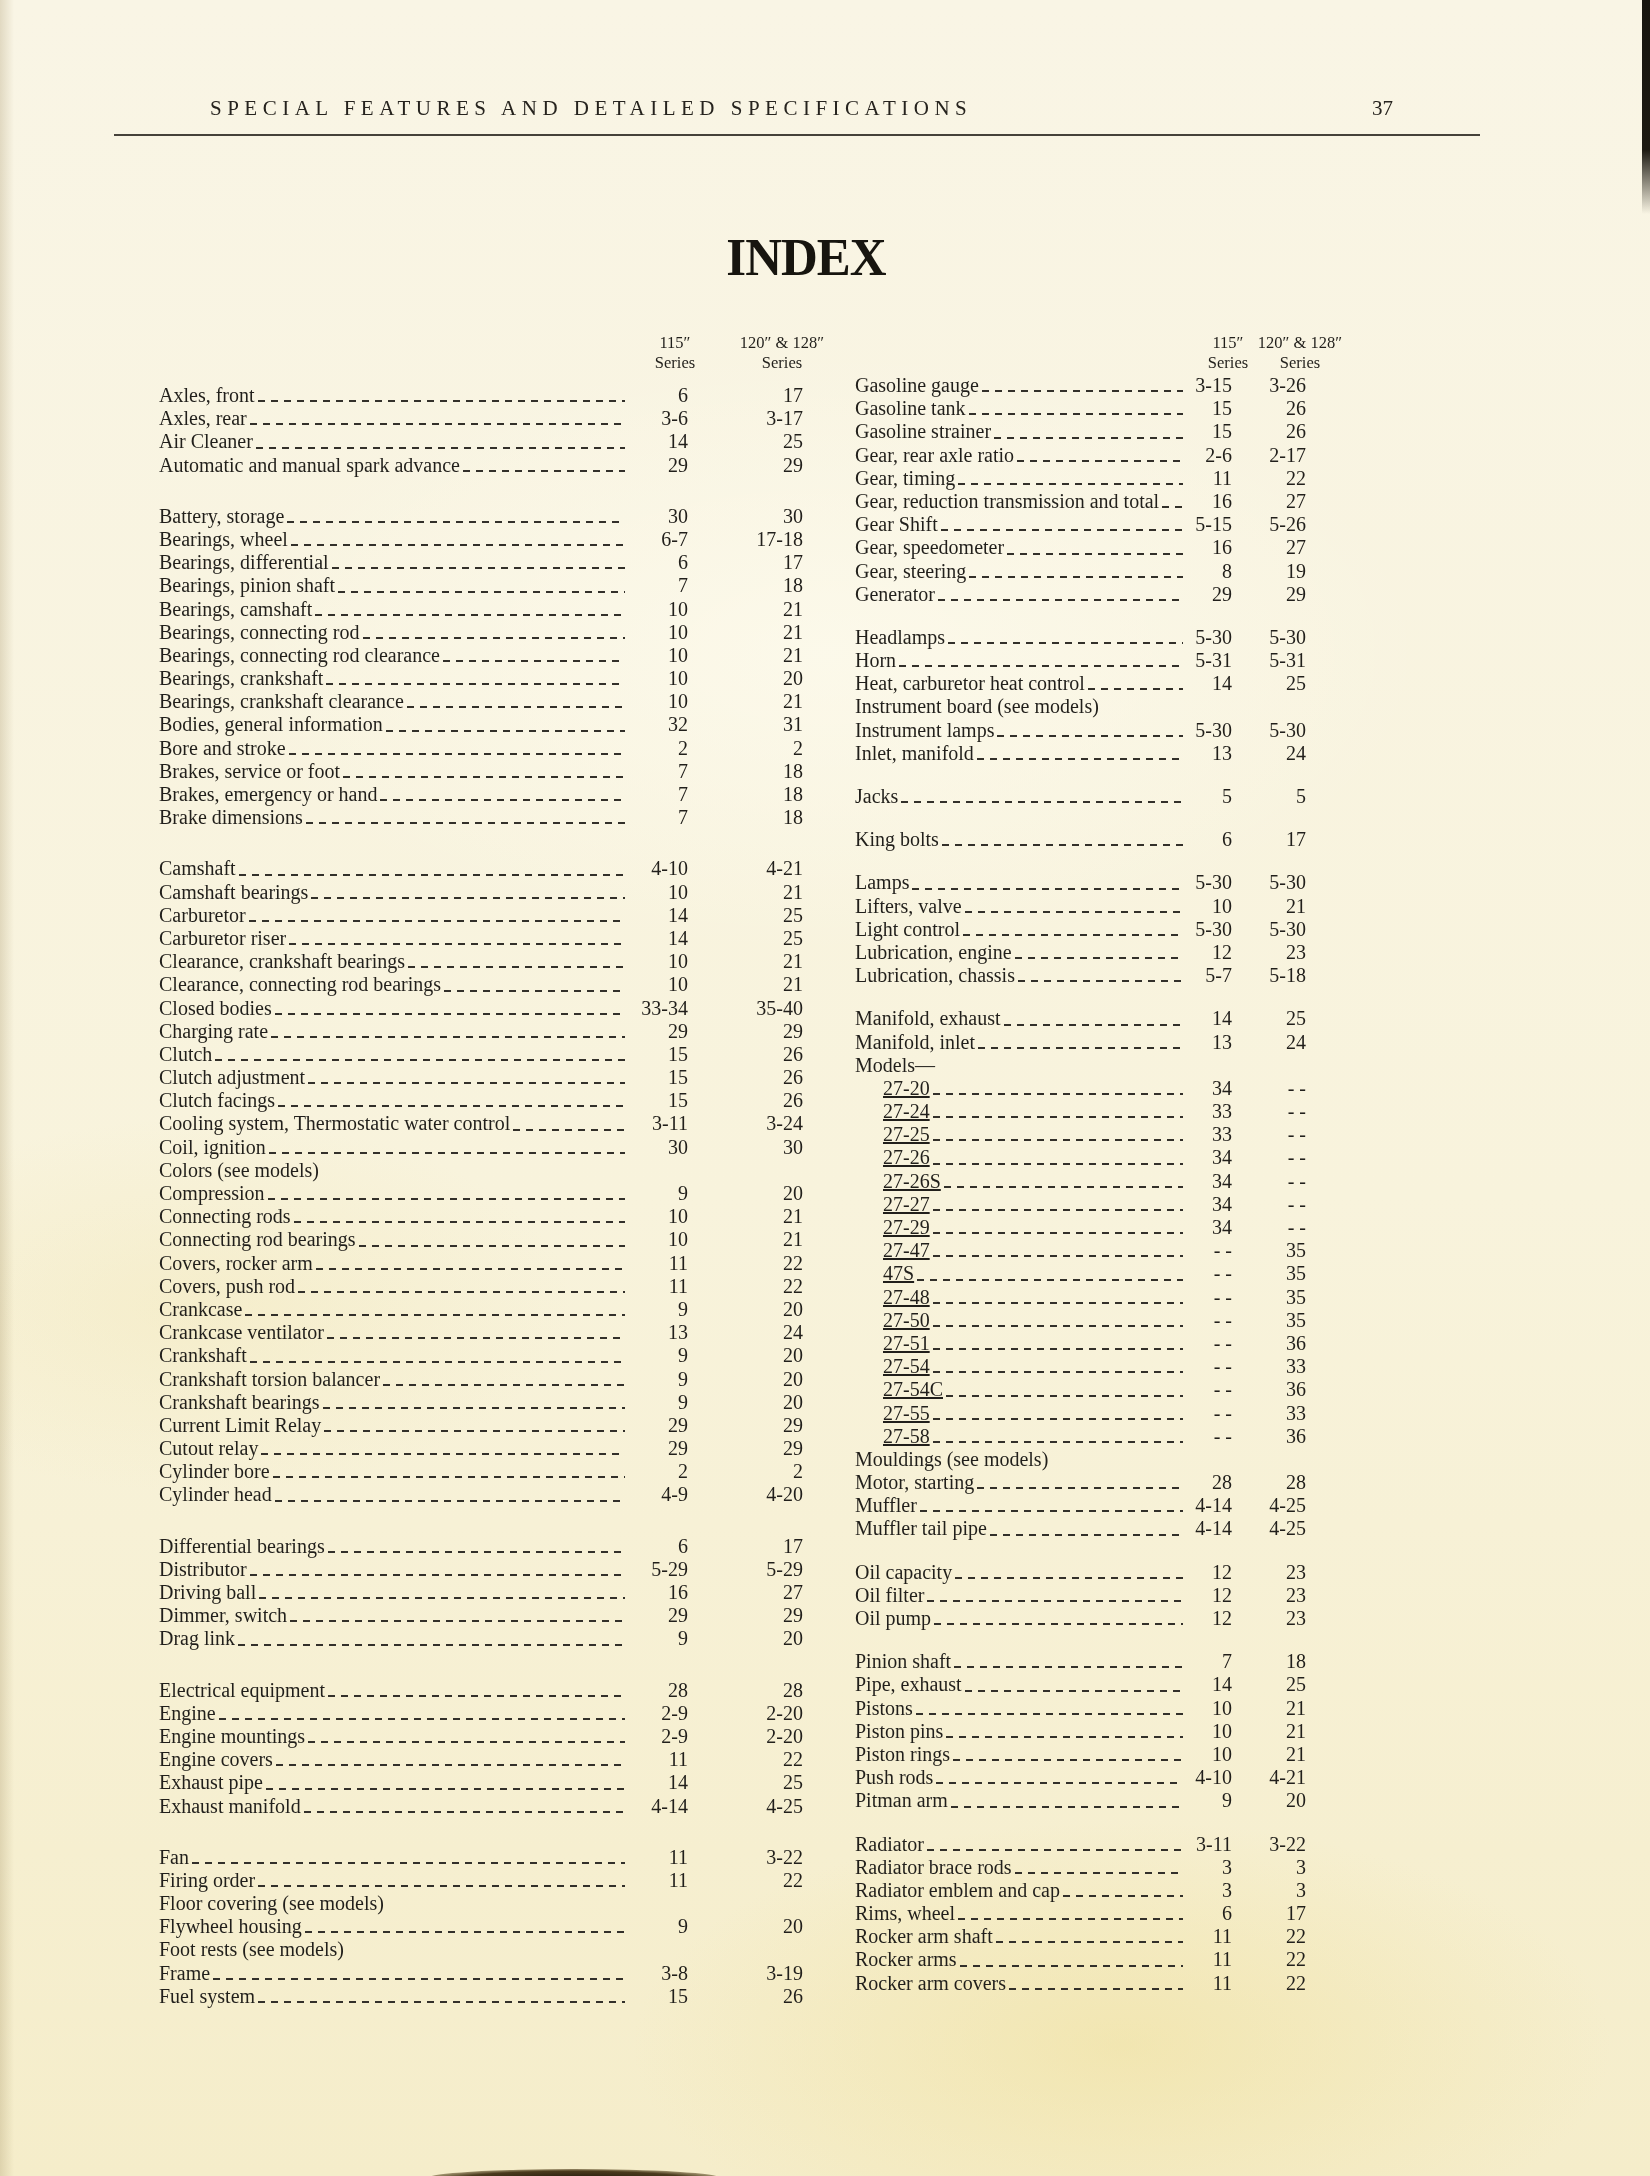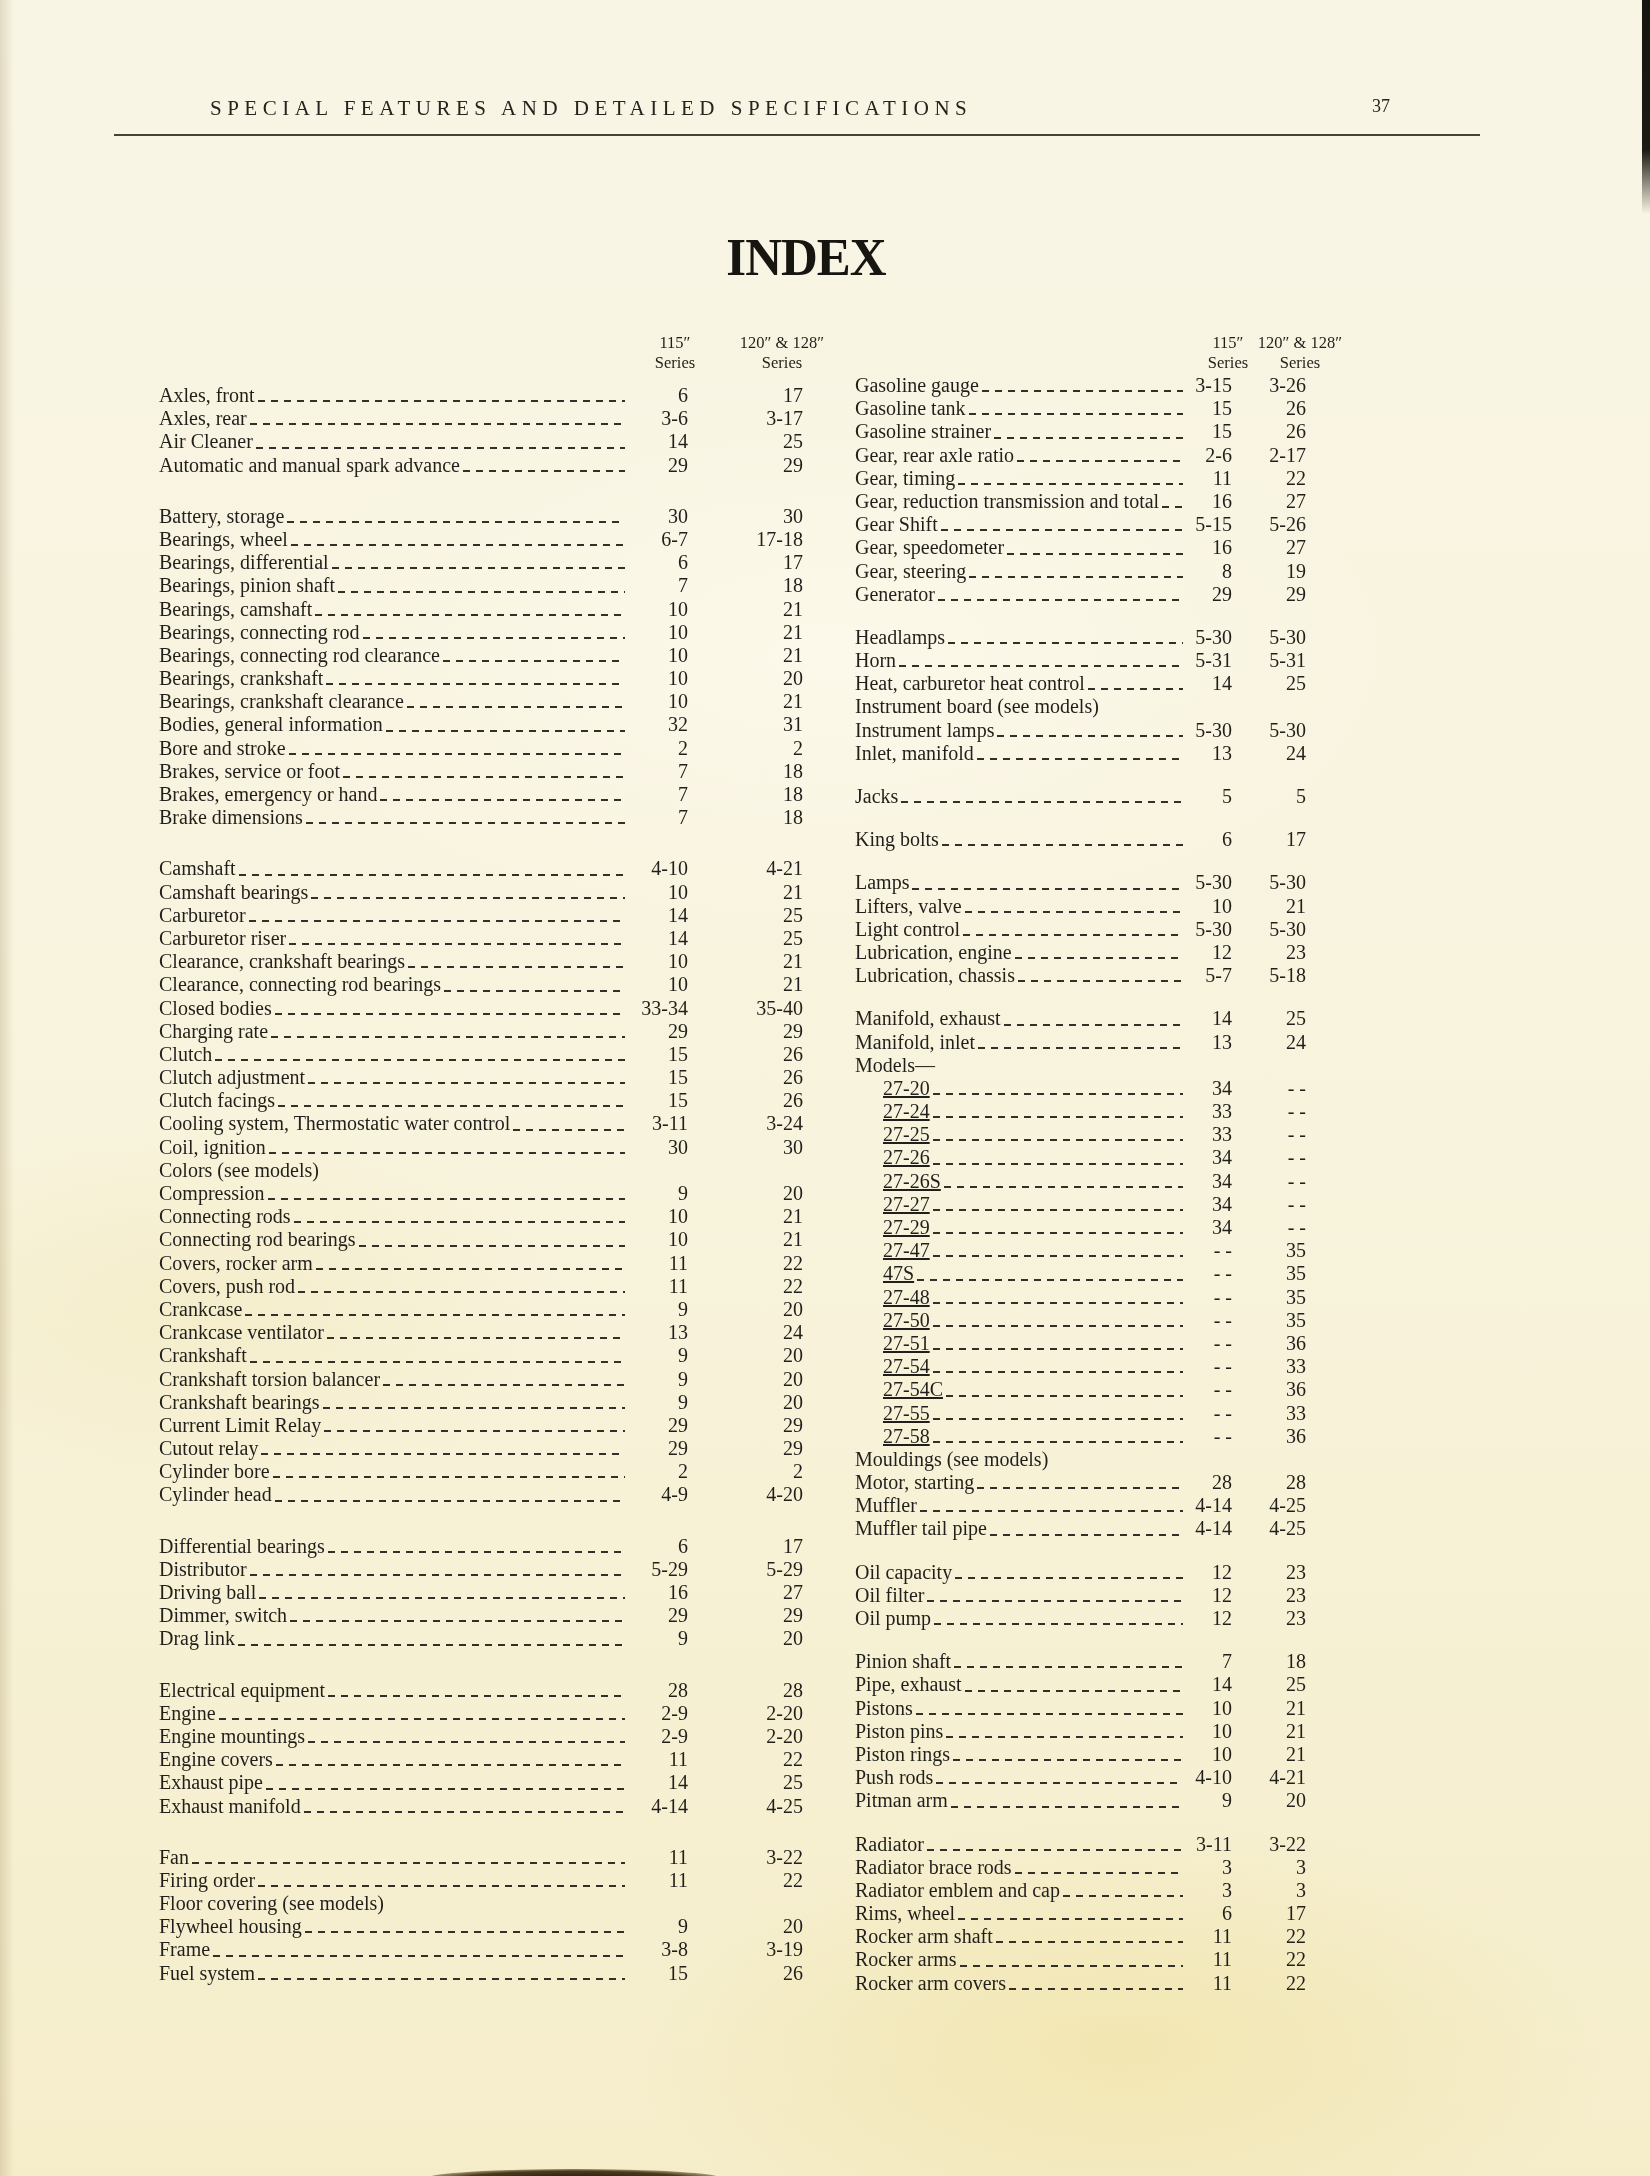--- a/index.html
+++ b/index.html
@@ -15,21 +15,21 @@
   }
   .edge-left{position:absolute;left:0;top:0;width:14px;height:100%;
     background:linear-gradient(90deg,rgba(140,118,70,.22),rgba(140,118,70,0));}
   .edge-top-right{position:absolute;right:0;top:0;width:8px;height:214px;
     background:linear-gradient(180deg,#17150f 0%,#1d1a12 70%,rgba(29,26,18,0) 100%);}
   .smudge-bottom{position:absolute;left:428px;bottom:-3px;width:292px;height:10px;
     border-radius:50% 50% 0 0/90% 90% 0 0;
     background:radial-gradient(ellipse at 50% 100%, #231a0e 0%, #4a3a1d 55%, rgba(120,100,50,.35) 80%, transparent 100%);}
   .running-head{position:absolute;top:96px;left:210px;width:742px;text-align:left;
     font-size:21px;letter-spacing:5.5px;white-space:nowrap;color:#26231e;}
-  .folio{position:absolute;top:96px;left:1372px;font-size:18px;color:#26231e;}
+  .folio{position:absolute;top:96px;left:1372px;font-size:21px;color:#26231e;}
   .head-rule{position:absolute;top:134px;left:114px;width:1366px;height:2px;background:#46423a;}
   .page-title{position:absolute;top:228px;left:700px;width:212px;text-align:center;
     font-weight:bold;font-size:51px;letter-spacing:-1px;color:#17150f;
     transform:scaleY(1.04);}
   .ser-hdr{position:absolute;text-align:center;font-weight:normal;font-size:16.5px;
     line-height:19.5px;color:#211f1b;white-space:nowrap;}
   #lh1{top:333px;left:615px;width:120px;}
   #lh2{top:333px;left:702px;width:160px;}
   #rh1{top:333px;left:1168px;width:120px;}
   #rh2{top:333px;left:1225px;width:150px;}
@@ -452,20 +452,26 @@
         <span class="v1"></span>
         <span class="v2"></span>
       </div>
       <div class="row">
         <span class="lbl">Flywheel housing</span>
         <span class="leader"></span>
         <span class="v1">9</span>
         <span class="v2">20</span>
       </div>
       <div class="row">
+        <span class="lbl">Foot rests (see models)</span>
+        <span class="spacer"></span>
+        <span class="v1"></span>
+        <span class="v2"></span>
+      </div>
+      <div class="row">
         <span class="lbl">Frame</span>
         <span class="leader"></span>
         <span class="v1">3-8</span>
         <span class="v2">3-19</span>
       </div>
       <div class="row">
         <span class="lbl">Fuel system</span>
         <span class="leader"></span>
         <span class="v1">15</span>
         <span class="v2">26</span>

